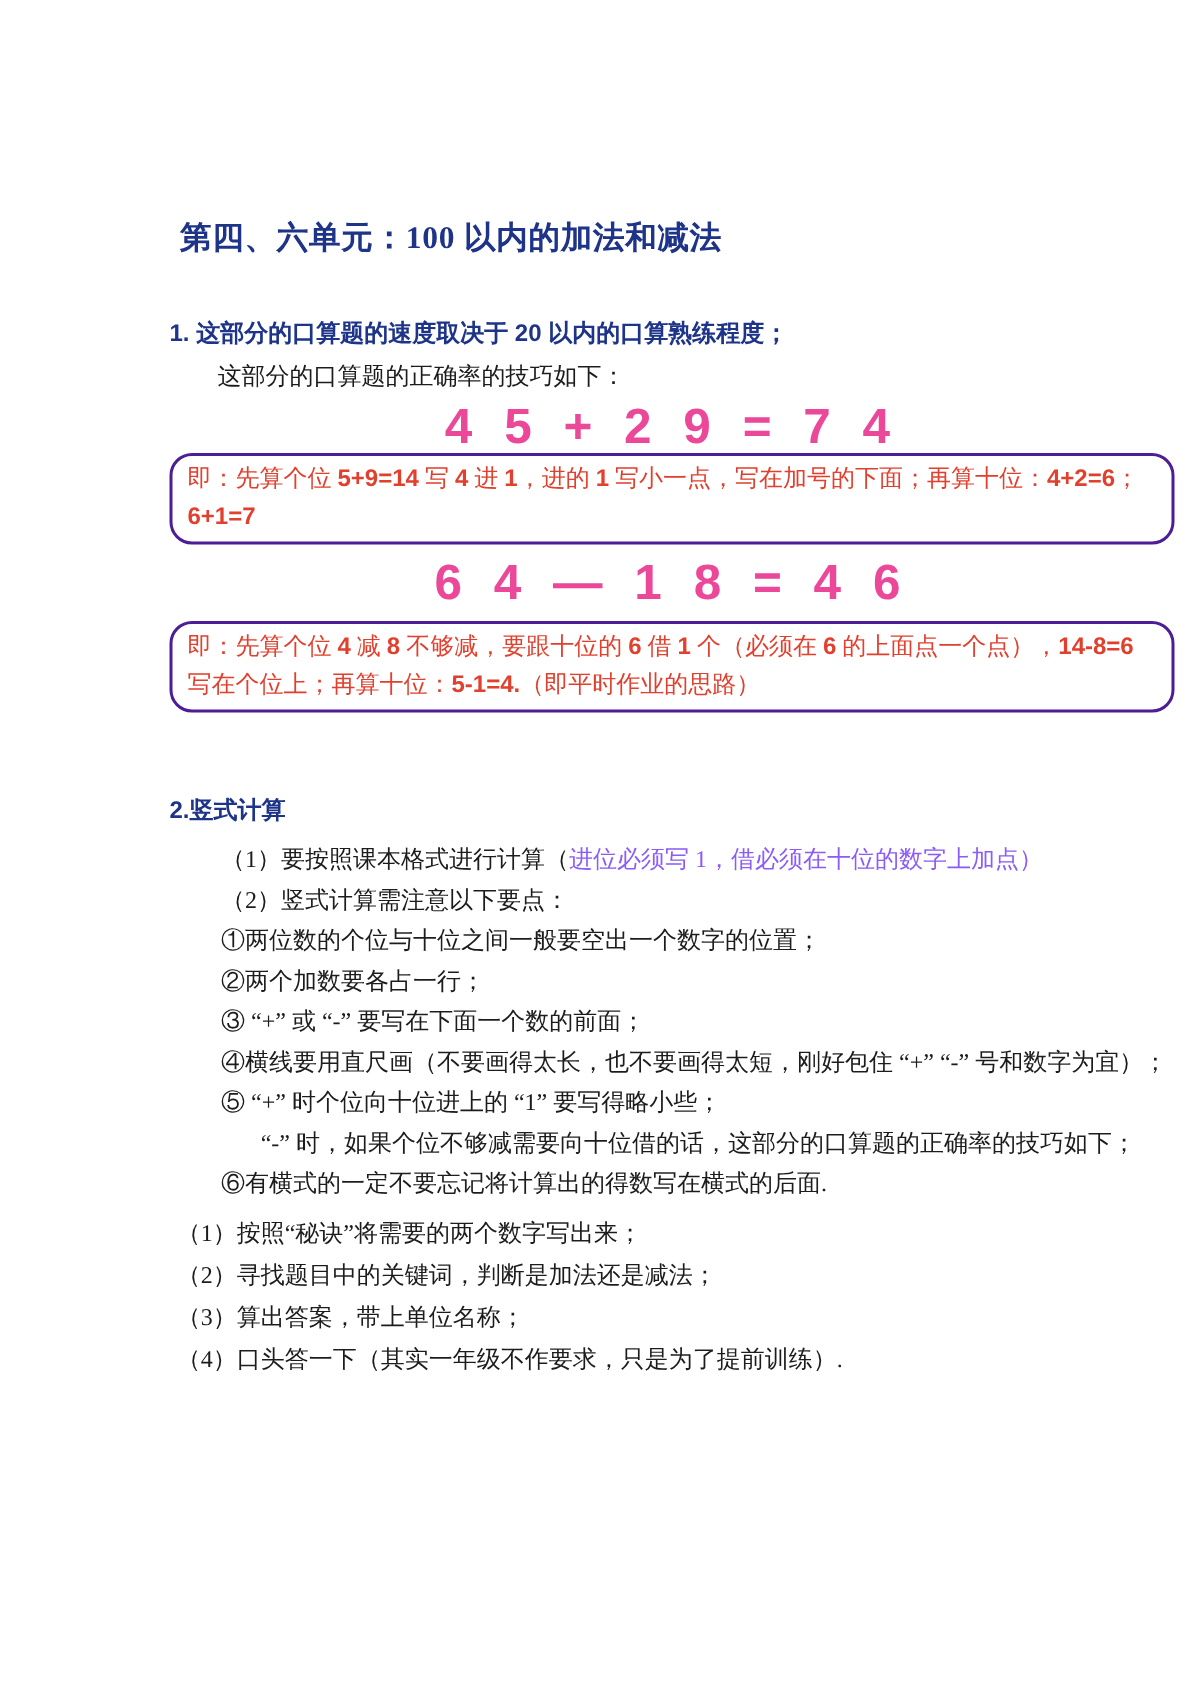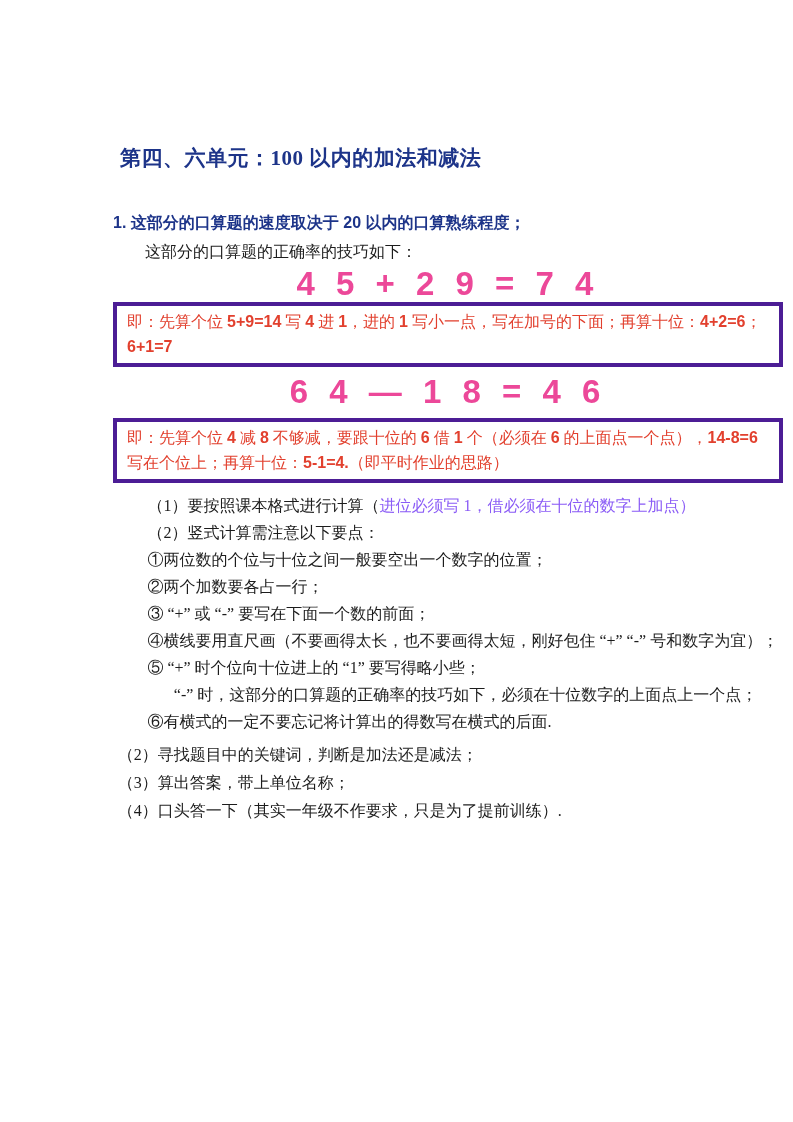--- a/index.html
+++ b/index.html
@@ -1,15 +1,15 @@
 <!DOCTYPE html>
 <html><head>
 <meta charset="utf-8">
 <style>
-  * { margin:0; padding:0; box-sizing:border-box; }
+  * { margin:0; padding:0; box-sizing:border-box;border-radius:15px; }
   html,body { background:#ffffff; }
   .page {
     position:relative;
     width:793px;
     height:1122px;
     background:#ffffff;
     overflow:hidden;
     font-family:"Liberation Serif","DejaVu Serif",serif;
     color:#1e1e1e;
   }
@@ -47,21 +47,21 @@
     font-family:"Liberation Sans","DejaVu Sans",sans-serif;
     font-weight:bold;
     font-size:33px;
     line-height:37px;
     letter-spacing:6px;
     color:#ec4899;
     text-align:center;
   }
   .math-sub { margin-top:6px; }
   .note-box {
-    border:4px solid #4c1d95;
+    border:2px solid #4c1d95;
     padding:3px 10px 4px 10px;
     color:#e2402e;
     font-size:16px;
     line-height:25px;
     width:100%;
   }
   .note-box-2 { margin-top:8px; }
   .num {
     font-family:"Liberation Sans","DejaVu Sans",sans-serif;
     font-weight:bold;
@@ -90,30 +90,32 @@
     <p class="body-p intro">这部分的口算题的正确率的技巧如下：</p>
 
     <div class="math">4 5 + 2 9 = 7 4</div>
 
     <div class="note-box"><span>即：先算个位 </span><span class="num">5+9=14</span><span> 写 </span><span class="num">4</span><span> 进 </span><span class="num">1</span><span>，进的 </span><span class="num">1</span><span> 写小一点，写在加号的下面；再算十位：</span><span class="num">4+2=6</span><span>；</span><span class="num">6+1=7</span></div>
 
     <div class="math math-sub">6 4 — 1 8 = 4 6</div>
 
     <div class="note-box note-box-2"><span>即：先算个位 </span><span class="num">4</span><span> 减 </span><span class="num">8</span><span> 不够减，要跟十位的 </span><span class="num">6</span><span> 借 </span><span class="num">1</span><span> 个（必须在 </span><span class="num">6</span><span> 的上面点一个点），</span><span class="num">14-8=6</span><span> 写在个位上；再算十位：</span><span class="num">5-1=4.</span><span>（即平时作业的思路）</span></div>
 
+    <div class="h-blue h2">2.竖式计算</div>
     <p class="body-p point1"><span>（1）要按照课本格式进行计算（</span><span class="soft-red">进位必须写 1，借必须在十位的数字上加点）</span></p>
     <p class="body-p indent2">（2）竖式计算需注意以下要点：</p>
     <p class="body-p indent2">①两位数的个位与十位之间一般要空出一个数字的位置；</p>
     <p class="body-p indent2">②两个加数要各占一行；</p>
     <p class="body-p indent2">③ “+” 或 “-” 要写在下面一个数的前面；</p>
     <p class="body-p indent2">④横线要用直尺画（不要画得太长，也不要画得太短，刚好包住 “+” “-” 号和数字为宜）；</p>
     <p class="body-p indent2">⑤ “+” 时个位向十位进上的 “1” 要写得略小些；</p>
-    <p class="body-p indent4">“-” 时，这部分的口算题的正确率的技巧如下，必须在十位数字的上面点上一个点；</p>
+    <p class="body-p indent4">“-” 时，如果个位不够减需要向十位借的话，这部分的口算题的正确率的技巧如下；</p>
     <p class="body-p indent2">⑥有横式的一定不要忘记将计算出的得数写在横式的后面.</p>
 
     <div class="steps">
+      <p>（1）按照“秘诀”将需要的两个数字写出来；</p>
       <p>（2）寻找题目中的关键词，判断是加法还是减法；</p>
       <p>（3）算出答案，带上单位名称；</p>
       <p>（4）口头答一下（其实一年级不作要求，只是为了提前训练）.</p>
     </div>
 
   </div>
 </div>
 
 </body></html>

